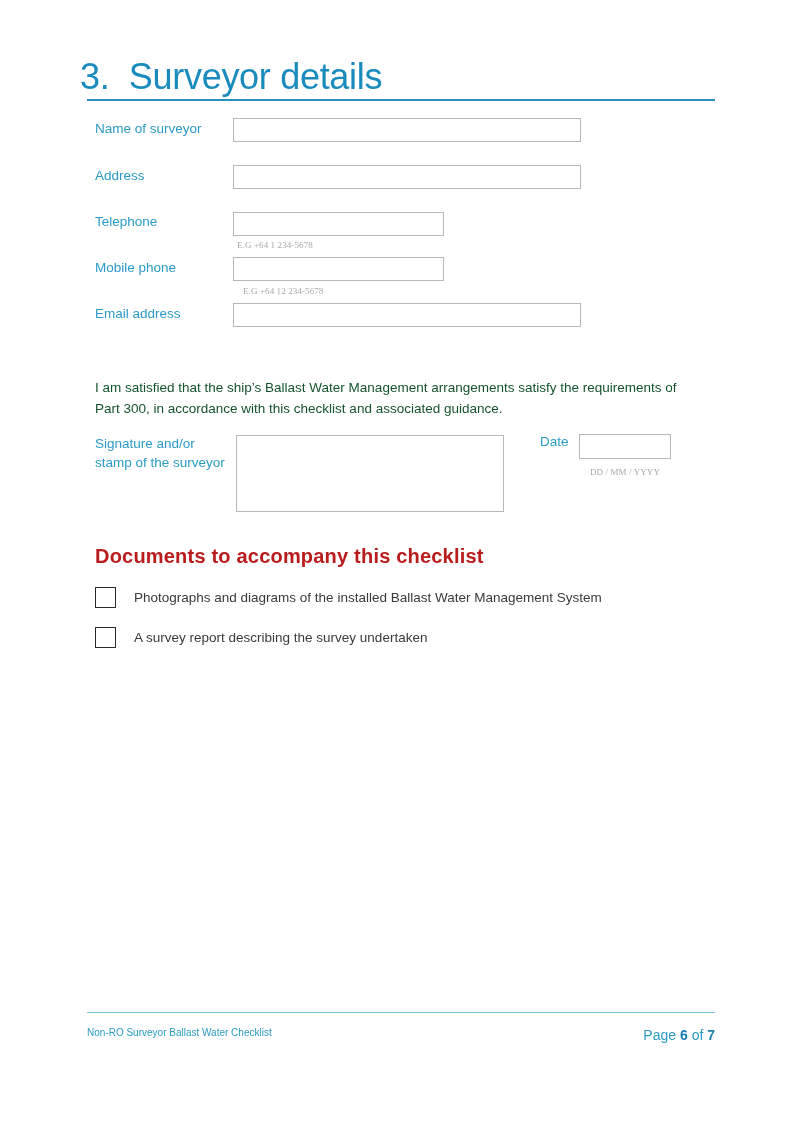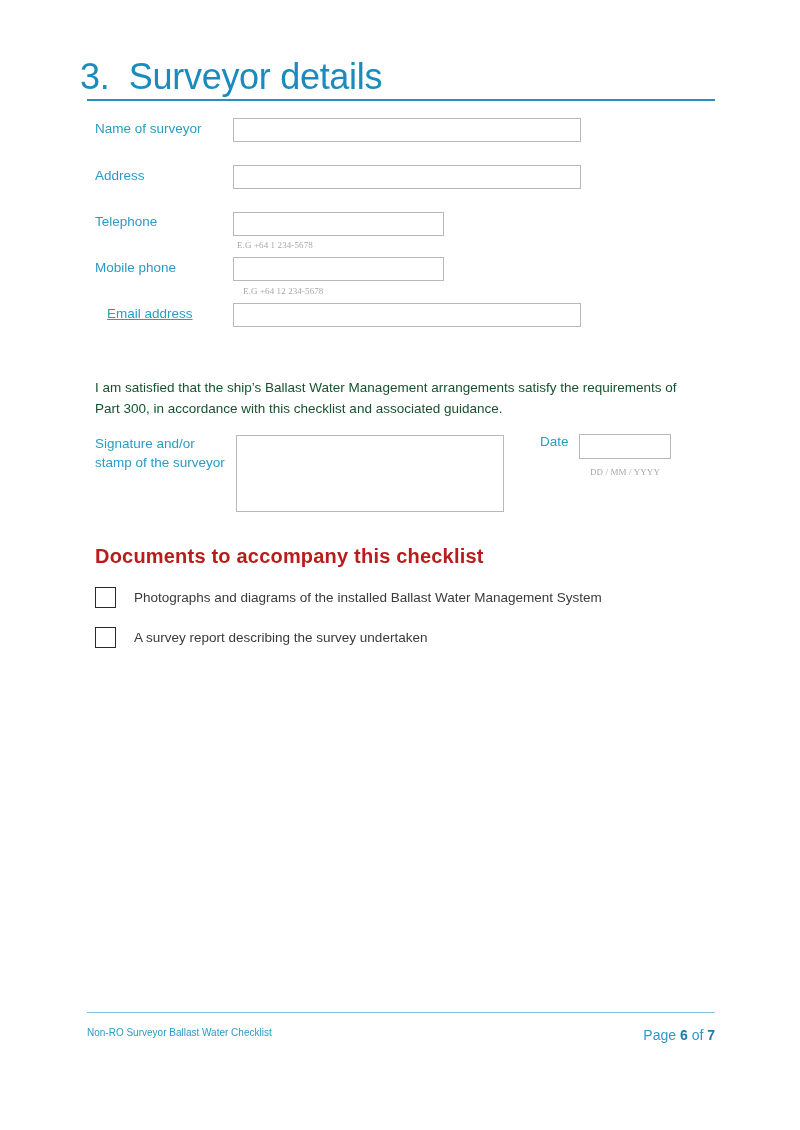--- a/index.html
+++ b/index.html
@@ -68,21 +68,21 @@
 <div class="abs field" style="left:233px; top:165px; width:348px;"></div>
 
 <div class="abs label" style="left:95px; top:214px;">Telephone</div>
 <div class="abs field" style="left:233px; top:212px; width:211px;"></div>
 <div class="abs hint" style="left:237px; top:240px;">E.G  +64 1 234-5678</div>
 
 <div class="abs label" style="left:95px; top:260px;">Mobile phone</div>
 <div class="abs field" style="left:233px; top:257px; width:211px;"></div>
 <div class="abs hint" style="left:237px; top:286px;margin-left:6px;">E.G  +64 12 234-5678</div>
 
-<div class="abs label" style="left:107px; top:306px;text-decoration:underline;">Email address</div>
+<div class="abs label" style="left:95px; top:306px;">Email address</div>
 <div class="abs field" style="left:233px; top:303px; width:348px;"></div>
 
 <div class="abs para">I am satisfied that the ship’s Ballast Water Management arrangements satisfy the requirements of Part 300, in accordance with this checklist and associated guidance.</div>
 
 <div class="abs label" style="left:95px; top:434px; line-height:19px;">
   <div>Signature and/or</div>
   <div>stamp of the surveyor</div>
 </div>
 <div class="abs field" style="left:236px; top:435px; width:268px; height:77px;"></div>
 

